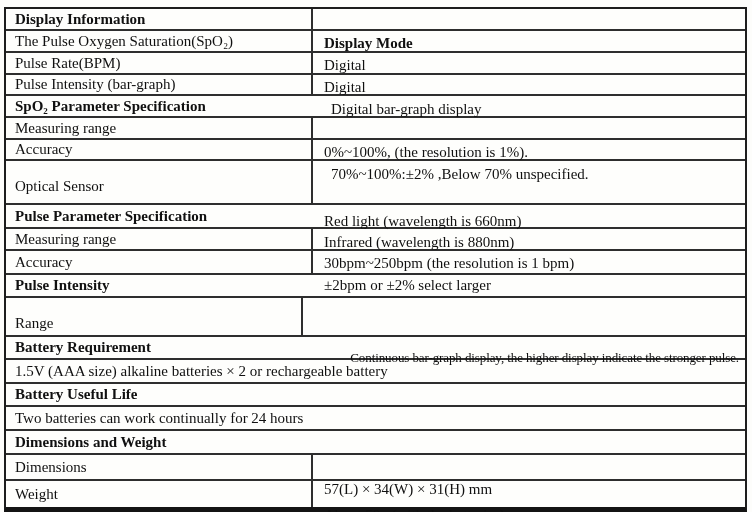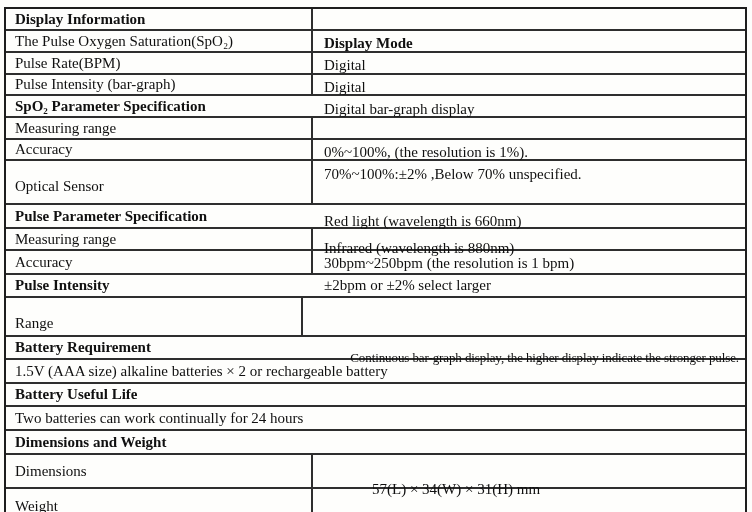--- a/index.html
+++ b/index.html
@@ -48,25 +48,25 @@
     padding-left: 11px;
     padding-right: 6px;
     margin-top: 34px;
   }
   .sectext, .fulltext {
     padding-left: 9px;
     padding-right: 6px;
   }
   .bold, .sectext { font-weight: bold; }
   .top .cl, .top .cr { align-items: flex-start; padding-top: 16px; }
-  .two { flex-direction: column; align-items: flex-start; justify-content: flex-start; gap: 6px; }
+  .two { flex-direction: column; align-items: flex-start; justify-content: flex-start; }
   .two div { line-height: 21px; }
   .small-val { font-size: 13px; letter-spacing: -0.1px; white-space: nowrap; }
-  .h21 { height: 21px; } .h22 { height: 22px; } .h23 { height: 23px; }
-  .h24 { height: 24px; } .h26 { height: 34px; gap: 48px; } .h39 { height: 39px; gap: 36px; }
+  .h21 { height: 21px; gap: 7px; } .h22 { height: 22px; } .h23 { height: 23px; }
+  .h24 { height: 24px; } .h26 { height: 26px; } .h39 { height: 39px; gap: 36px; }
   .h44 { height: 44px; }
 </style>
 </head>
 <body>
 
 <div class="page">
   <div class="spec-table">
 
     <div class="row h22 bold">
       <div class="cl">Display Information</div>

